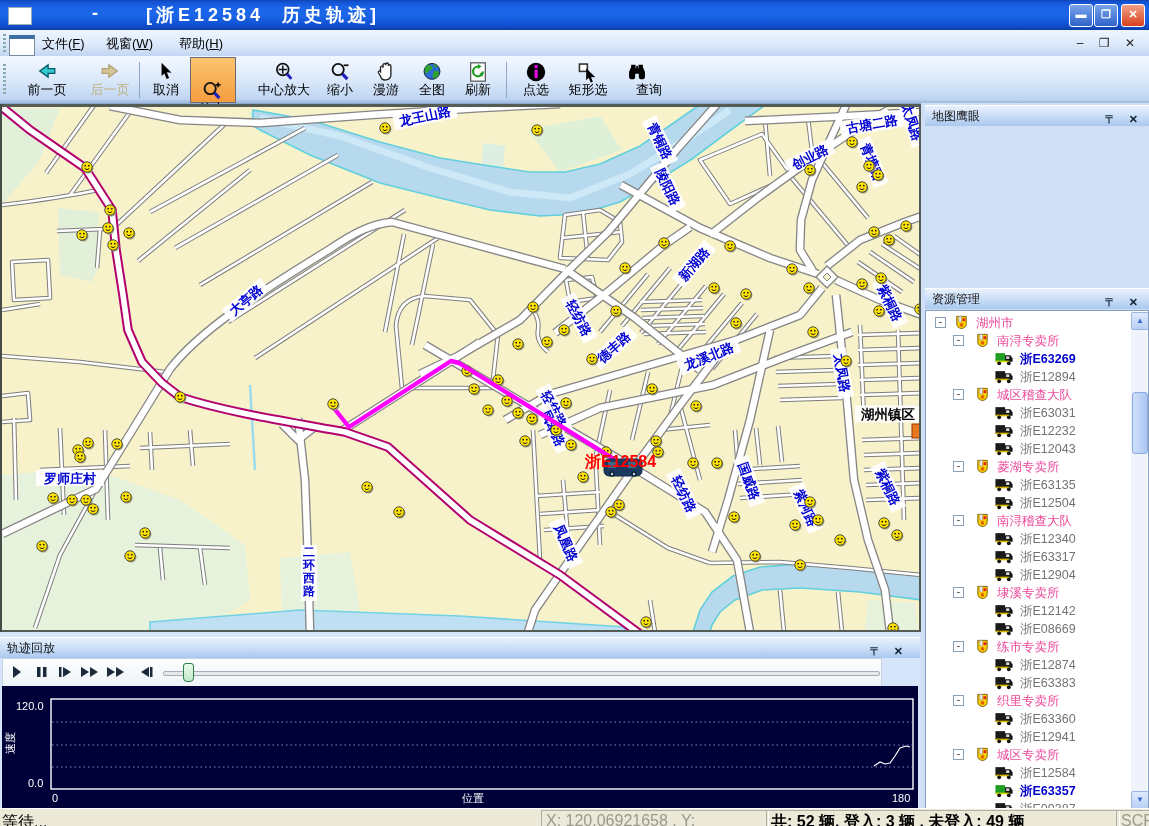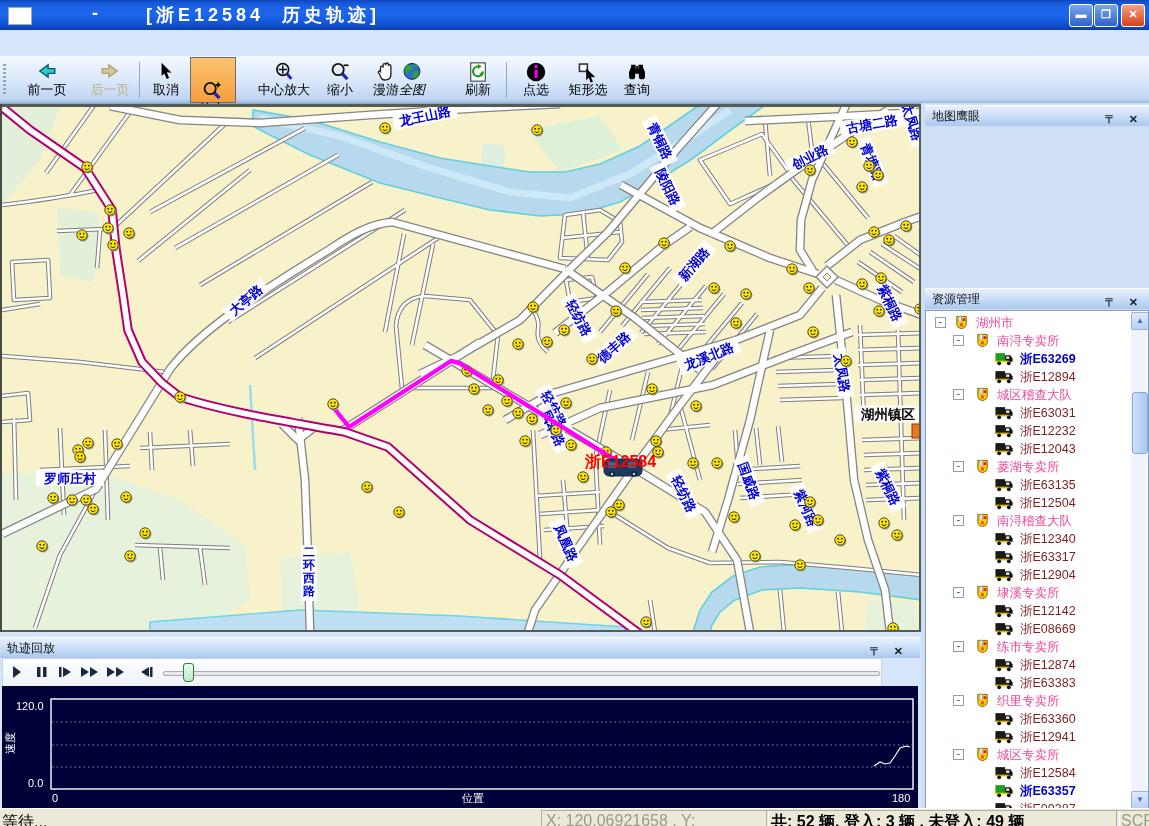--- a/index.html
+++ b/index.html
@@ -31,34 +31,42 @@
 .pinx{position:absolute;right:6px;top:3px;font-size:11px;color:#123;font-weight:bold;letter-spacing:5px;}
 
 #bpanel{left:0;top:635px;width:921px;height:177px;}
 
 #sbar{left:0;top:808px;width:1149px;height:18px;background:#ece9d8;border-top:1px solid #fff;font-size:16px;}
 .scell{position:absolute;top:1px;height:15px;border:1px solid;border-color:#aeb0a4 #fff #fff #aeb0a4;padding:1px 4px 0 4px;}
 .trow{position:absolute;left:0;width:200px;height:18px;}
 .tbx{position:absolute;top:4px;width:9px;height:9px;background:#fff;border:1px solid #8aa0b8;font-size:10px;line-height:7px;text-align:center;color:#333;}
 .tic{position:absolute;}
 .gt{position:absolute;top:2px;font-size:12.5px;color:#ec4899;}
-.vt{position:absolute;top:2px;font-size:12.5px;color:#7f1d1d;}
+.vt{position:absolute;top:2px;font-size:12.5px;color:#737373;}
 .vt.sel{color:#0000cc;font-weight:bold;}
 .sbtn{left:0;width:16px;height:16px;background:linear-gradient(180deg,#dfeafd,#b8d0f5);border:1px solid #9ab4e0;border-radius:2px;font-size:8px;color:#3a6ad0;text-align:center;line-height:15px;}
 </style></head>
 <body>
 <div id="win">
  <div id="title" class="abs">
   <div id="ticon" class="abs"></div>
   <div class="abs txt" style="left:92px;">-</div>
       <div class="abs txt" style="left:146px;">[浙E12584&nbsp; 历史轨迹]</div>
   <div class="abs tbtn" style="right:56px;background:linear-gradient(180deg,#7ba5ec,#2e62c8);">▬</div>
   <div class="abs tbtn" style="right:31px;background:linear-gradient(180deg,#7ba5ec,#2e62c8);">❐</div>
   <div class="abs tbtn" style="right:4px;background:linear-gradient(180deg,#f2a088,#d6411c);">✕</div>
  </div>
+ <div id="menu" class="abs">
+  <div class="abs grip" style="top:4px;height:18px;"></div>
+  <div id="micon" class="abs"></div>
+  <div class="abs mi" style="left:42px;">文件(<u>F</u>)</div>
+  <div class="abs mi" style="left:106px;">视窗(<u>W</u>)</div>
+  <div class="abs mi" style="left:179px;">帮助(<u>H</u>)</div>
+  <div class="abs" style="right:8px;top:6px;font-size:12px;color:#222;letter-spacing:6px;">–&nbsp;❐&nbsp;✕</div>
+ </div>
  <div id="tbar" class="abs">
   <div class="abs grip" style="top:8px;height:32px;"></div>
   <div class="abs tbtn2" style="left:19px;width:56px;">
    <svg width="22" height="20" viewBox="0 0 18 18">
           <path d="M2.5 9 L10 3.5 L10 6.8 L16 6.8 L16 11.2 L10 11.2 L10 14.5 Z" fill="#35c8d0" stroke="#045a66" stroke-width="1.2"></path>
         </svg>
    <div class="cap">前一页</div>
       </div>
   <div class="abs tbtn2" style="left:82px;width:56px;color:#c0b184;">
    <svg width="22" height="20" viewBox="0 0 18 18">
@@ -97,21 +105,21 @@
           <path d="M12 3.5 L16 3.5" stroke="#111" stroke-width="1.4"></path>
         </svg>
    <div class="cap">缩小</div>
       </div>
   <div class="abs tbtn2" style="left:358px;width:56px;">
    <svg width="22" height="22" viewBox="0 0 18 18">
           <path d="M4.5 8.5 L4.5 5.5 Q4.5 4.2 5.6 4.2 Q6.6 4.2 6.6 5.5 L6.6 3.4 Q6.6 2.2 7.7 2.2 Q8.8 2.2 8.8 3.4 L8.8 2.8 Q8.8 1.6 9.9 1.6 Q11 1.6 11 2.8 L11 4 Q11 3 12 3 Q13 3 13 4.2 L13 11 Q13 15 9 15.5 Q5.5 16 4.5 12.5 L3 9.8 Q2.4 8.6 3.4 8.2 Q4.2 8 4.5 8.5 Z" fill="#fff" stroke="#222" stroke-width="1.1"></path>
         </svg>
    <div class="cap">漫游</div>
       </div>
-  <div class="abs tbtn2" style="left:384px;width:56px;font-style:italic;">
+  <div class="abs tbtn2" style="left:404px;width:56px;">
    <svg width="22" height="22" viewBox="0 0 18 18">
           <circle cx="9" cy="8.5" r="6.5" fill="#2b6bd8" stroke="#123" stroke-width="0.8"></circle>
           <path d="M4 4 Q7 2.5 9 4.5 Q10.5 6 8 7.5 Q5 8.5 4.5 11 Q3 9 3 7.5 Q3 5.5 4 4 Z" fill="#2fa32f"></path>
           <path d="M11 8 Q14 7.5 15 9.5 Q14.5 12.5 12 14 Q9.5 14.8 9.5 12.5 Q9.5 10 11 8 Z" fill="#2fa32f"></path>
           <path d="M10 2.2 Q12.5 2.8 13.8 5 Q12 5.8 10.8 4.5 Z" fill="#2fa32f"></path>
         </svg>
    <div class="cap">全图</div>
       </div>
   <div class="abs tbtn2" style="left:450px;width:56px;">
    <svg width="22" height="22" viewBox="0 0 18 18">
@@ -131,21 +139,21 @@
         </svg>
    <div class="cap">点选</div>
       </div>
   <div class="abs tbtn2" style="left:556px;width:64px;">
    <svg width="22" height="22" viewBox="0 0 18 18">
           <rect x="2" y="2.5" width="6.5" height="6" fill="#fff" stroke="#333" stroke-width="1.3"></rect>
           <path d="M7.5 6 L15 13.2 L11.4 13 L13 17 L11.2 17.6 L9.6 13.8 L7.5 15.8 Z" fill="#000"></path>
         </svg>
    <div class="cap">矩形选</div>
       </div>
-  <div class="abs tbtn2" style="left:612px;width:50px;">
+  <div class="abs tbtn2" style="left:612px;width:50px;text-align:right;">
    <svg width="22" height="22" viewBox="0 0 18 18">
           <path d="M4.2 3 L7.8 3 L7.8 6 L10.2 6 L10.2 3 L13.8 3 L13.8 5 L15.5 9 L15.5 13 Q15.5 15 13 15 Q10.5 15 10.5 13 L10.5 10.5 L7.5 10.5 L7.5 13 Q7.5 15 5 15 Q2.5 15 2.5 13 L2.5 9 L4.2 5 Z" fill="#000"></path>
           <rect x="8.3" y="4" width="1.4" height="3" fill="#000"></rect>
         </svg>
    <div class="cap">查询</div>
       </div>
  </div>
  <div id="mapwrap" class="abs">
  <svg id="map" viewBox="2 107 917 523" preserveAspectRatio="none">
  <defs>

